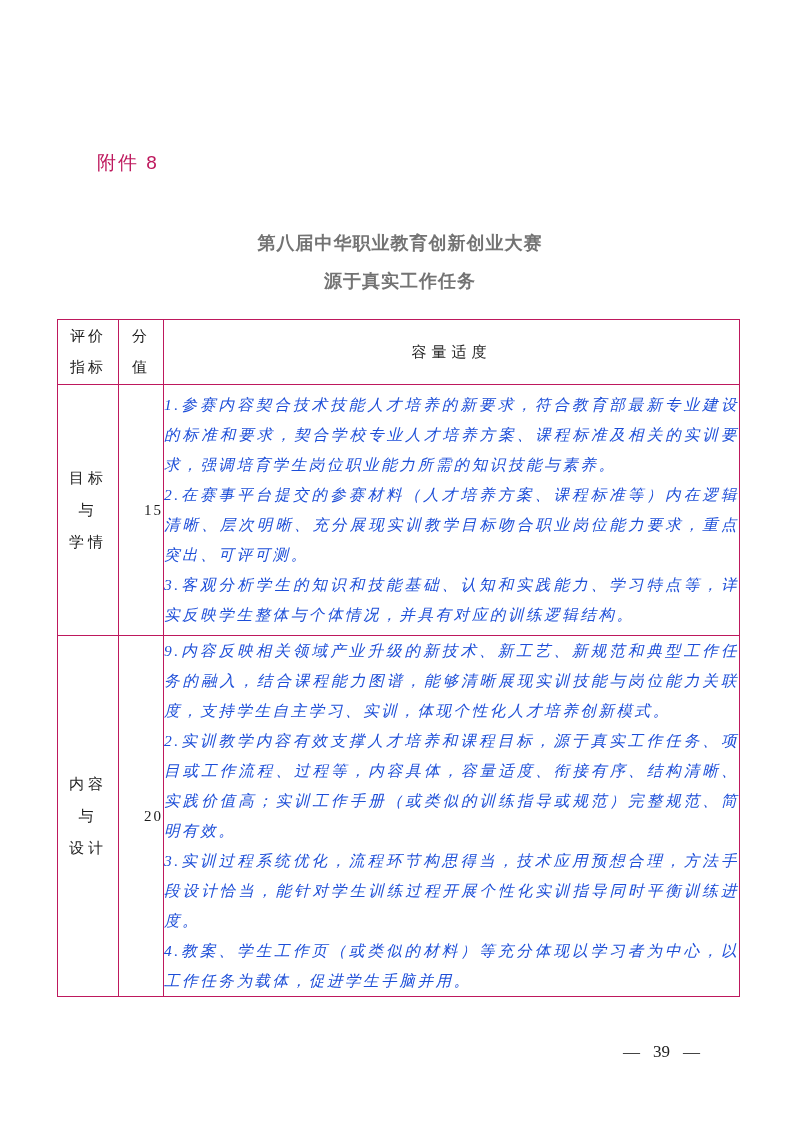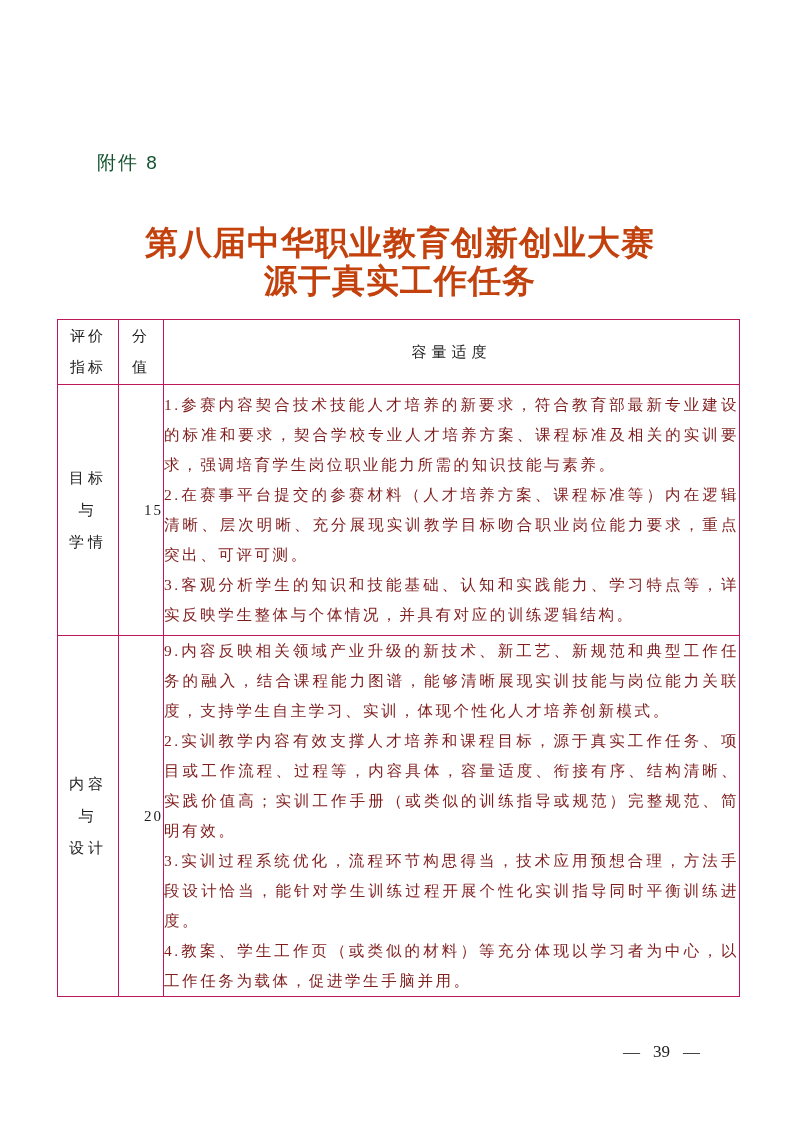--- a/index.html
+++ b/index.html
@@ -16,34 +16,34 @@
     color: #1c1c1c;
     overflow: hidden;
   }
   .attachment {
     position: absolute;
     left: 97px;
     top: 150px;
     font-family: "Liberation Sans", "DejaVu Sans", sans-serif;
     font-size: 19px;
     letter-spacing: 2px;
-    color: #14532d;
+    color: #be185d;
   }
   .doc-title {
     position: absolute;
     left: 0;
     top: 224px;
     width: 100%;
     margin: 0;
     text-align: center;
     font-weight: bold;
-    font-size: 33px;
+    font-size: 18px;
     line-height: 38px;
     letter-spacing: 1px;
-    color: #c2410c;
+    color: #737373;
   }
   .doc-title .title-line { display: block; }
 
   table.rubric {
     position: absolute;
     left: 57px;
     top: 319px;
     width: 682px;
     border-collapse: collapse;
     table-layout: fixed;
@@ -85,21 +85,22 @@
   td.elements {
     padding: 6px 8px 6px 9px;
     vertical-align: middle;
   }
   td.elements p {
     margin: 0;
     font-size: 15.5px;
     line-height: 30px;
     letter-spacing: 2.6px;
     text-align: justify;
-    color: #7f1d1d;
+    color: #1d4ed8;
+    font-style: italic;
   }
   tr.row-1 td { height: 250px; }
   tr.row-2 td { height: 302px; }
 
   .page-footer {
     position: absolute;
     right: 100px;
     top: 1042px;
     font-size: 17px;
     color: #222;

